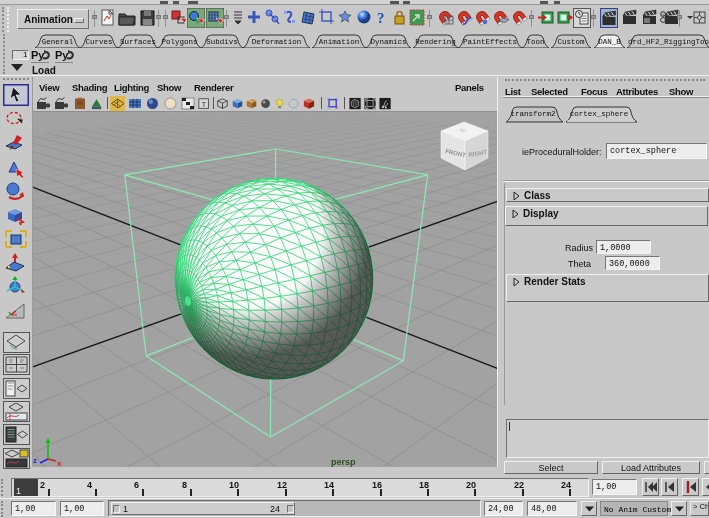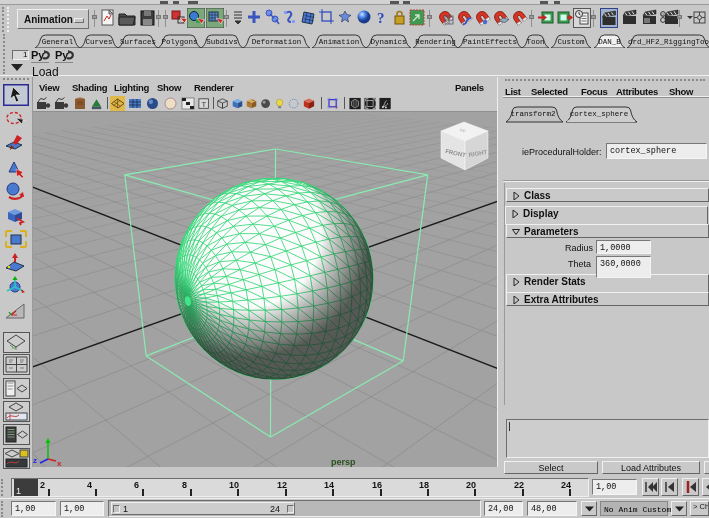--- a/index.html
+++ b/index.html
@@ -263,21 +263,21 @@
 <div class="abs" style="left:31px;top:1px;width:20px;height:16px;font-size:11px;font-weight:bold;color:#111">Py<svg class="abs" style="left:10px;top:0px" width="12" height="12">
         <path d="M2 9c6 2 8-5 3-6" stroke="#333" stroke-width="2.2" fill="none"></path>
         <path d="M3 1l4 2-4 2z" fill="#333"></path>
       </svg></div>
 <div class="abs" style="left:31px;top:14px;width:18px;height:1px;background:#888"></div>
 <div class="abs" style="left:55px;top:1px;width:20px;height:16px;font-size:11px;font-weight:bold;color:#111">Py<svg class="abs" style="left:10px;top:0px" width="12" height="12">
         <path d="M2 9c6 2 8-5 3-6" stroke="#333" stroke-width="2.2" fill="none"></path>
         <path d="M3 1l4 2-4 2z" fill="#333"></path>
       </svg></div>
 <div class="abs" style="left:55px;top:14px;width:18px;height:1px;background:#888"></div>
-<div class="abs" style="left:32px;top:17px;font-size:12px;font-weight:normal;color:#111">Load</div>
+<div class="abs" style="left:32px;top:17px;font-size:10px;font-weight:bold;color:#111">Load</div>
 </div>
 <div class="abs" style="left:0;top:77px;width:33px;height:390px;background:#c8c8c8;border-right:1px solid #9a9a9a">
 <div class="abs" style="left:3px;top:1px;width:26px;height:4px;border-top:2px dotted #888"></div>
 <svg class="abs" style="left:3px;top:7px" width="26" height="22" viewBox="0 0 26 22">
       <rect x="0.5" y="0.5" width="25" height="21" fill="#c2c8d4" stroke="#2a2a90" stroke-width="2"></rect>
       <path d="M10 3l8 8-5 0 3 6-3 1-2-6-4 3z" fill="#1a1a1a" stroke="#f0f0f0" stroke-width="0.7"></path>
     </svg>
 <svg class="abs" style="left:3px;top:31px" width="26" height="22" viewBox="0 0 26 22">
       <ellipse cx="11" cy="10" rx="7" ry="5.5" fill="none" stroke="#cc2222" stroke-width="1.4" stroke-dasharray="3 2"></ellipse>
       <path d="M13 10l6 6 1-4 3-0z" fill="#222" stroke="#eee" stroke-width="0.5"></path>
@@ -645,42 +645,30 @@
         <path d="M2 0l5 4-5 4z" fill="none" stroke="#222"></path>
       </svg>
       <span class="abs" style="left:17px;top:1px;font-size:10px;font-weight:bold">Class</span>
     </div>
 <div class="abs btn" style="left:2px;top:129px;width:203px;height:20px;text-align:right">
       <svg class="abs" style="left:5px;top:3px" width="8" height="8">
         <path d="M2 0l5 4-5 4z" fill="none" stroke="#222"></path>
       </svg>
       <span class="abs" style="left:17px;top:1px;font-size:10px;font-weight:bold">Display</span>
     </div>
-<div class="abs btn" style="left:3px;top:147px;width:203px;height:14px;text-align:left">
-      <svg class="abs" style="left:5px;top:3px" width="8" height="8">
-        <path d="M0.5 1.5h7l-3.5 5z" fill="#c8c8c8" stroke="#222" stroke-width="1"></path>
-      </svg>
-      <span class="abs" style="left:17px;top:1px;font-size:10px;font-weight:bold">Parameters</span>
-    </div>
 <div class="abs btn" style="left:3px;top:197px;width:203px;height:28px;text-align:left">
       <svg class="abs" style="left:5px;top:3px" width="8" height="8">
         <path d="M2 0l5 4-5 4z" fill="none" stroke="#222"></path>
       </svg>
       <span class="abs" style="left:17px;top:1px;font-size:10px;font-weight:bold">Render Stats</span>
-    </div>
-<div class="abs btn" style="left:3px;top:215px;width:203px;height:14px;text-align:left">
-      <svg class="abs" style="left:5px;top:3px" width="8" height="8">
-        <path d="M2 0l5 4-5 4z" fill="none" stroke="#222"></path>
-      </svg>
-      <span class="abs" style="left:17px;top:1px;font-size:10px;font-weight:bold">Extra Attributes</span>
     </div>
 <span class="abs" style="left:62px;top:166px;font-size:9px;color:#111">Radius</span>
 <div class="abs field" style="left:93px;top:163px;width:55px;height:14px">1,0000</div>
 <span class="abs" style="left:65px;top:182px;font-size:9px;color:#111">Theta</span>
-<div class="abs field" style="left:93px;top:179px;width:55px;height:22px">360,0000</div>
+<div class="abs field" style="left:102px;top:179px;width:55px;height:14px">360,0000</div>
 <div class="abs sunken" style="left:3px;top:342px;width:203px;height:39px;background:#cdcdcd">
       <div class="abs" style="left:2px;top:2px;width:1px;height:9px;background:#333"></div>
     </div>
 <div class="abs btn" style="left:1px;top:384px;width:94px;height:13px;padding-top:1px;font-size:9px">Select</div>
 <div class="abs btn" style="left:99px;top:384px;width:98px;height:13px;padding-top:1px;font-size:9px">Load Attributes</div>
 <div class="abs btn" style="left:201px;top:384px;width:8px;height:13px"></div>
 </div>
 <div class="abs" style="left:0;top:477px;width:709px;height:21px;background:#c8c8c8">
 <div class="abs" style="left:1px;top:2px;width:5px;height:17px;border-left:2px dotted #888"></div>
 <div class="abs sunken" style="left:11px;top:1px;width:578px;height:19px;background:#dadada;overflow:hidden">

